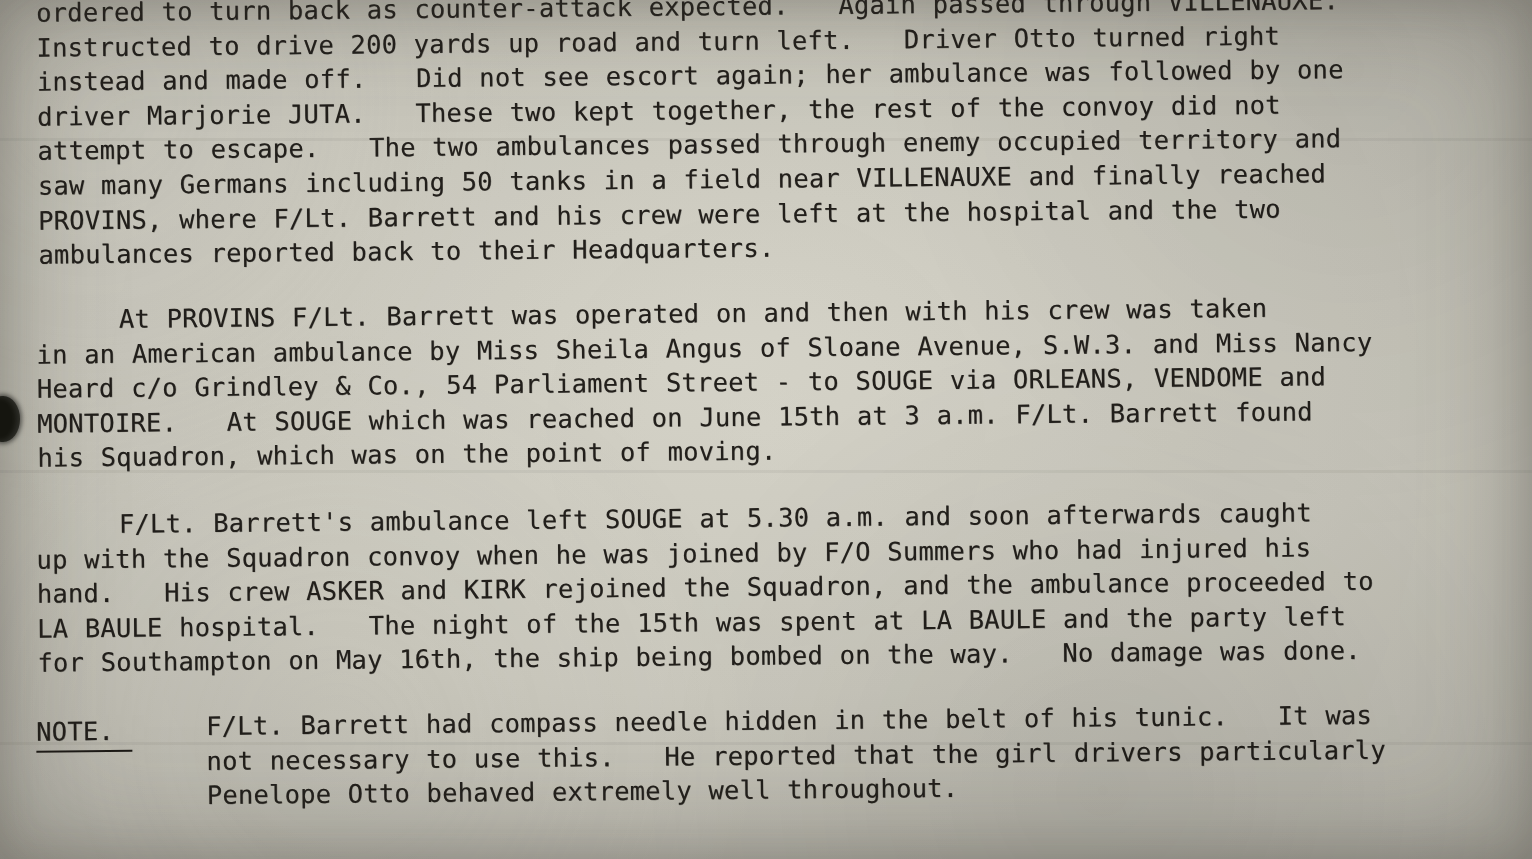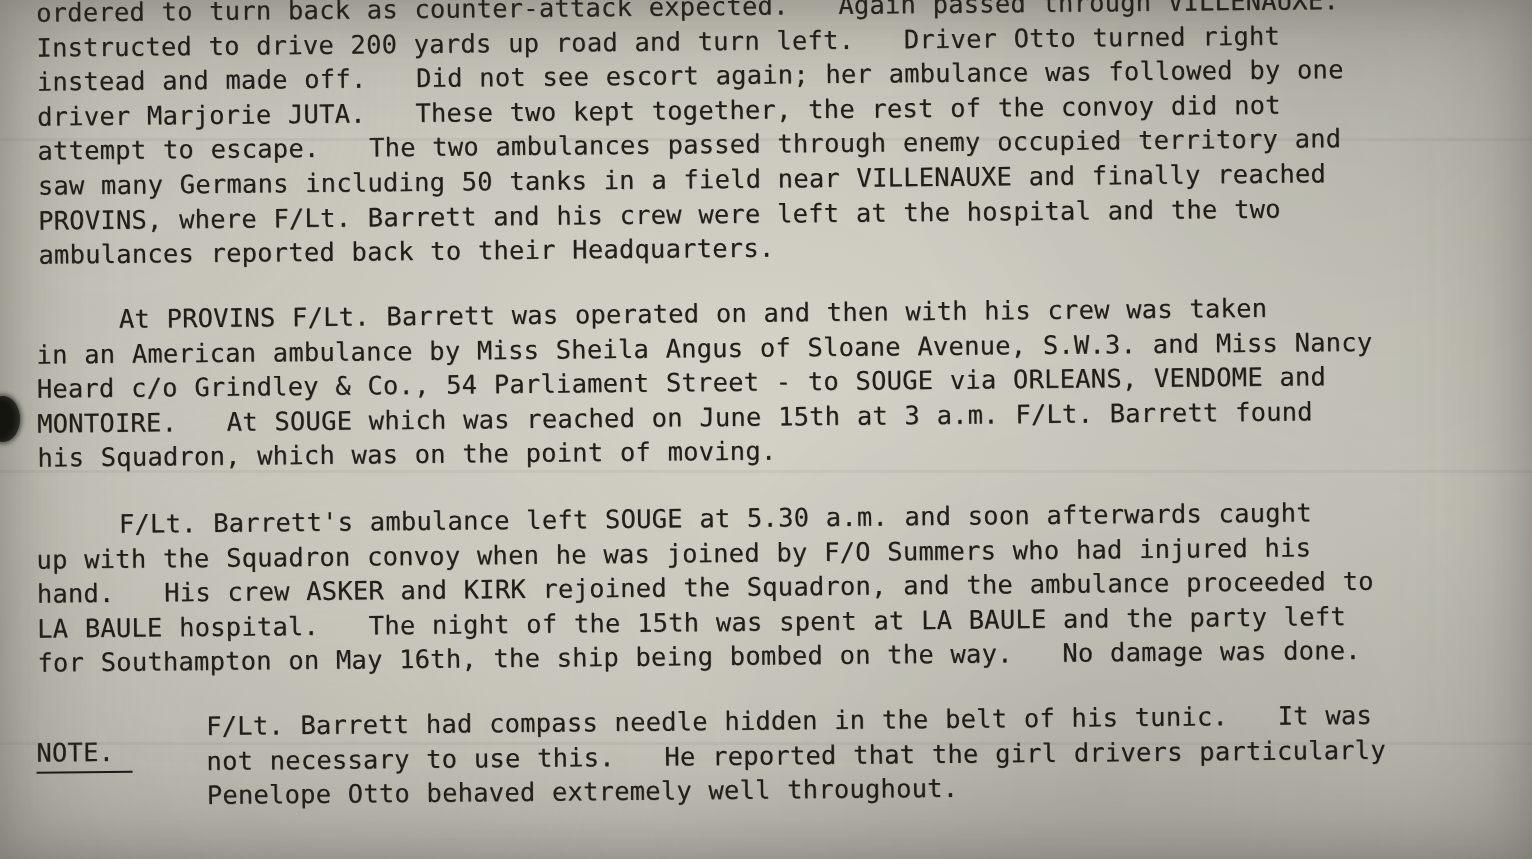--- a/index.html
+++ b/index.html
@@ -87,21 +87,21 @@
     text-shadow: 0.4px 0.4px 0 rgba(0,0,0,0.30), -0.3px 0 0 rgba(80,78,70,0.22);
   }
   .note-label {
     flex: 0 0 auto;
     width: 168px;
     border-bottom: 2.5px solid #1d1a16;
     padding-bottom: 1px;
     margin-right: 0;
     align-self: flex-start;
     width: 96px;
-    margin-top: 25px;
+    margin-top: 4px;
   }
   .note-text {
     flex: 1 1 auto;
     margin-left: 74px;
     white-space: pre-wrap;
     word-spacing: 1px;
   }
   
   .band {
     position: absolute;

